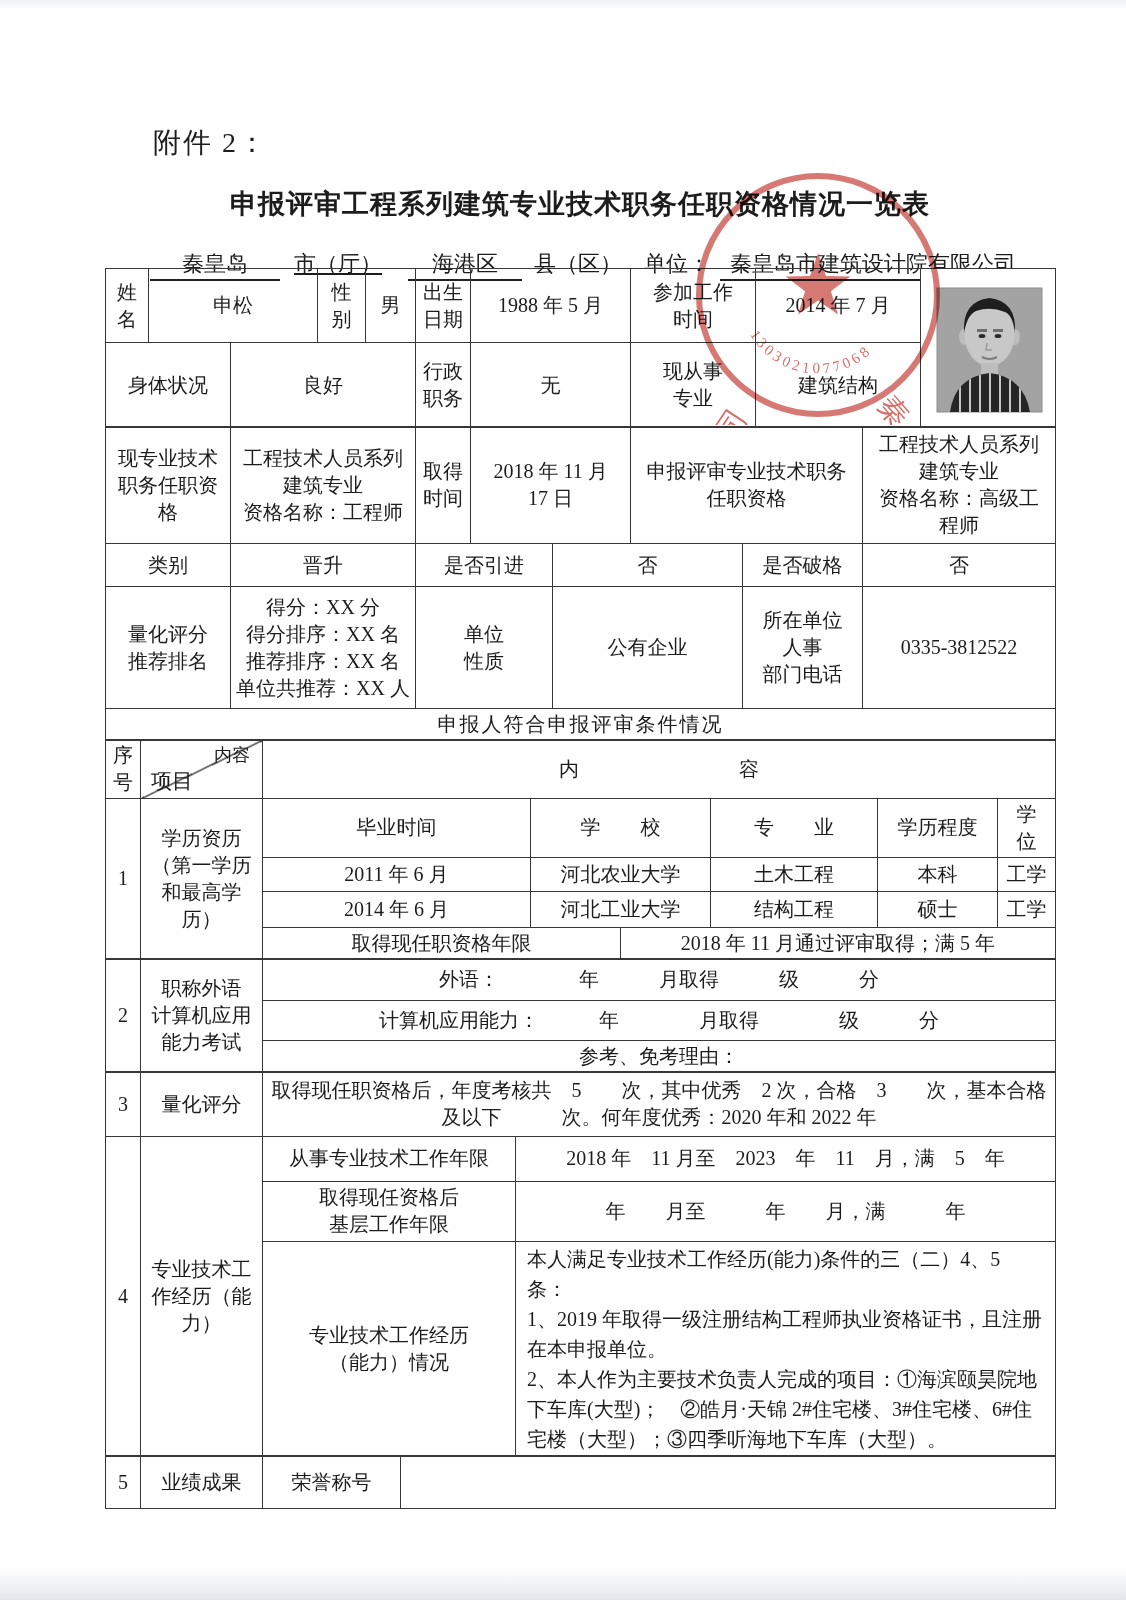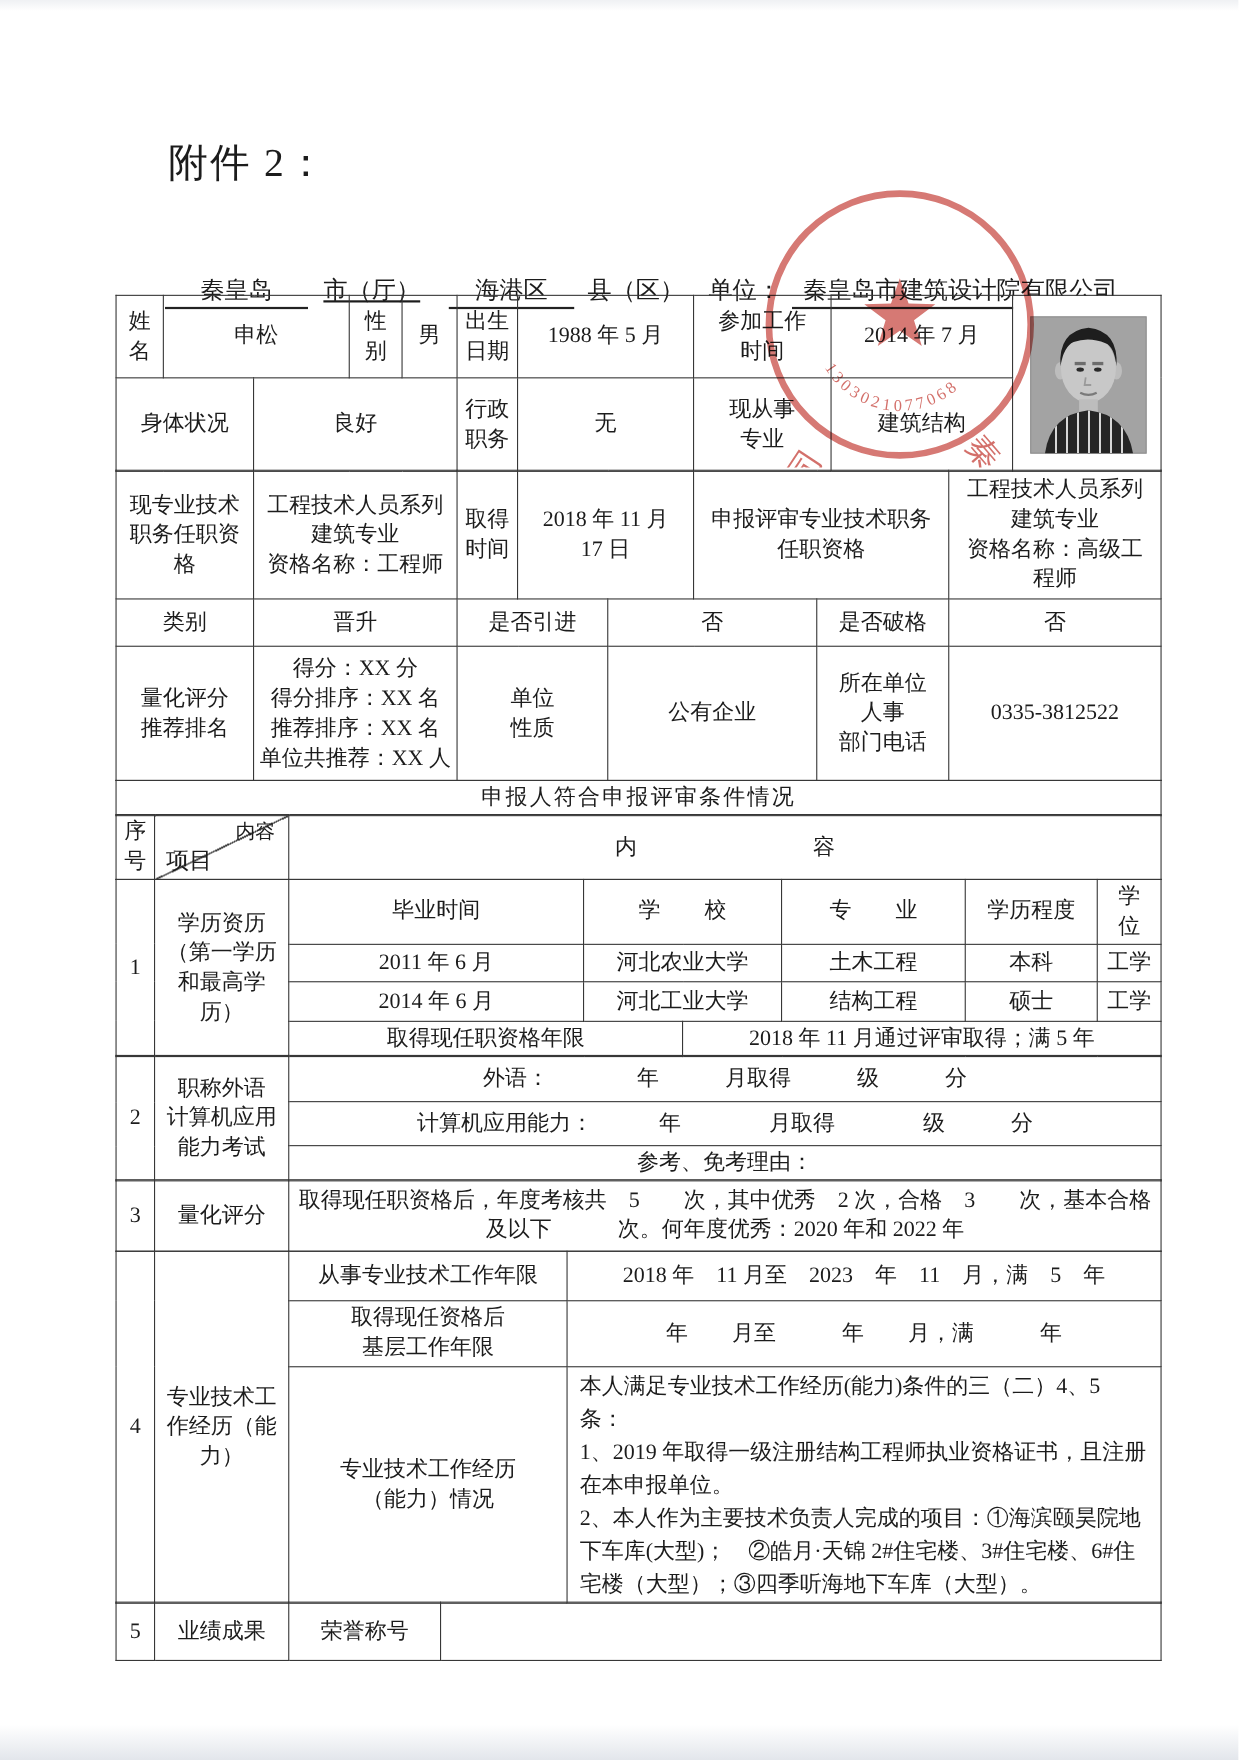--- a/index.html
+++ b/index.html
@@ -8,21 +8,21 @@
     background:#ffffff;
     font-family:"Liberation Serif","DejaVu Serif",serif;
     color:#1c1c1c;
     position:relative;
     overflow:hidden;
   }
   .sheet { position:absolute; inset:0; }
 
   .attachment {
     position:absolute; left:153px; top:124px;
-    font-size:36px; letter-spacing:2px;
+    font-size:28px; letter-spacing:2px;
   }
   .title {
     position:absolute; left:105px; top:186px; width:950px;
     text-align:center; font-size:27px; font-weight:bold; letter-spacing:1px;
   }
   .region {
     position:absolute; left:150px; top:234px; width:920px;
     font-size:22px; white-space:nowrap;
   }
   .region span { display:inline-block; }
@@ -81,20 +81,21 @@
     position:absolute; left:0; top:0; width:1126px; height:10px;
     background:linear-gradient(to bottom, rgba(210,214,222,0.35), rgba(210,214,222,0));
   }
 </style>
 </head>
 <body>
 
 <div class="sheet">
 
   <div class="attachment">附件 2：</div>
+  <div class="title">申报评审工程系列建筑专业技术职务任职资格情况一览表</div>
 
   <div class="region">
     <span class="u u-city">秦皇岛</span><span class="plain-mid">市（厅）</span><span class="u u-county">海港区</span><span class="plain-cty">县（区）</span><span class="unit-lab">单位：</span><span class="u u-unit">秦皇岛市建筑设计院有限公司</span>
   </div>
 
   <div class="tbl">
 
     <table class="t">
       <colgroup>
         <col style="width:43px">

